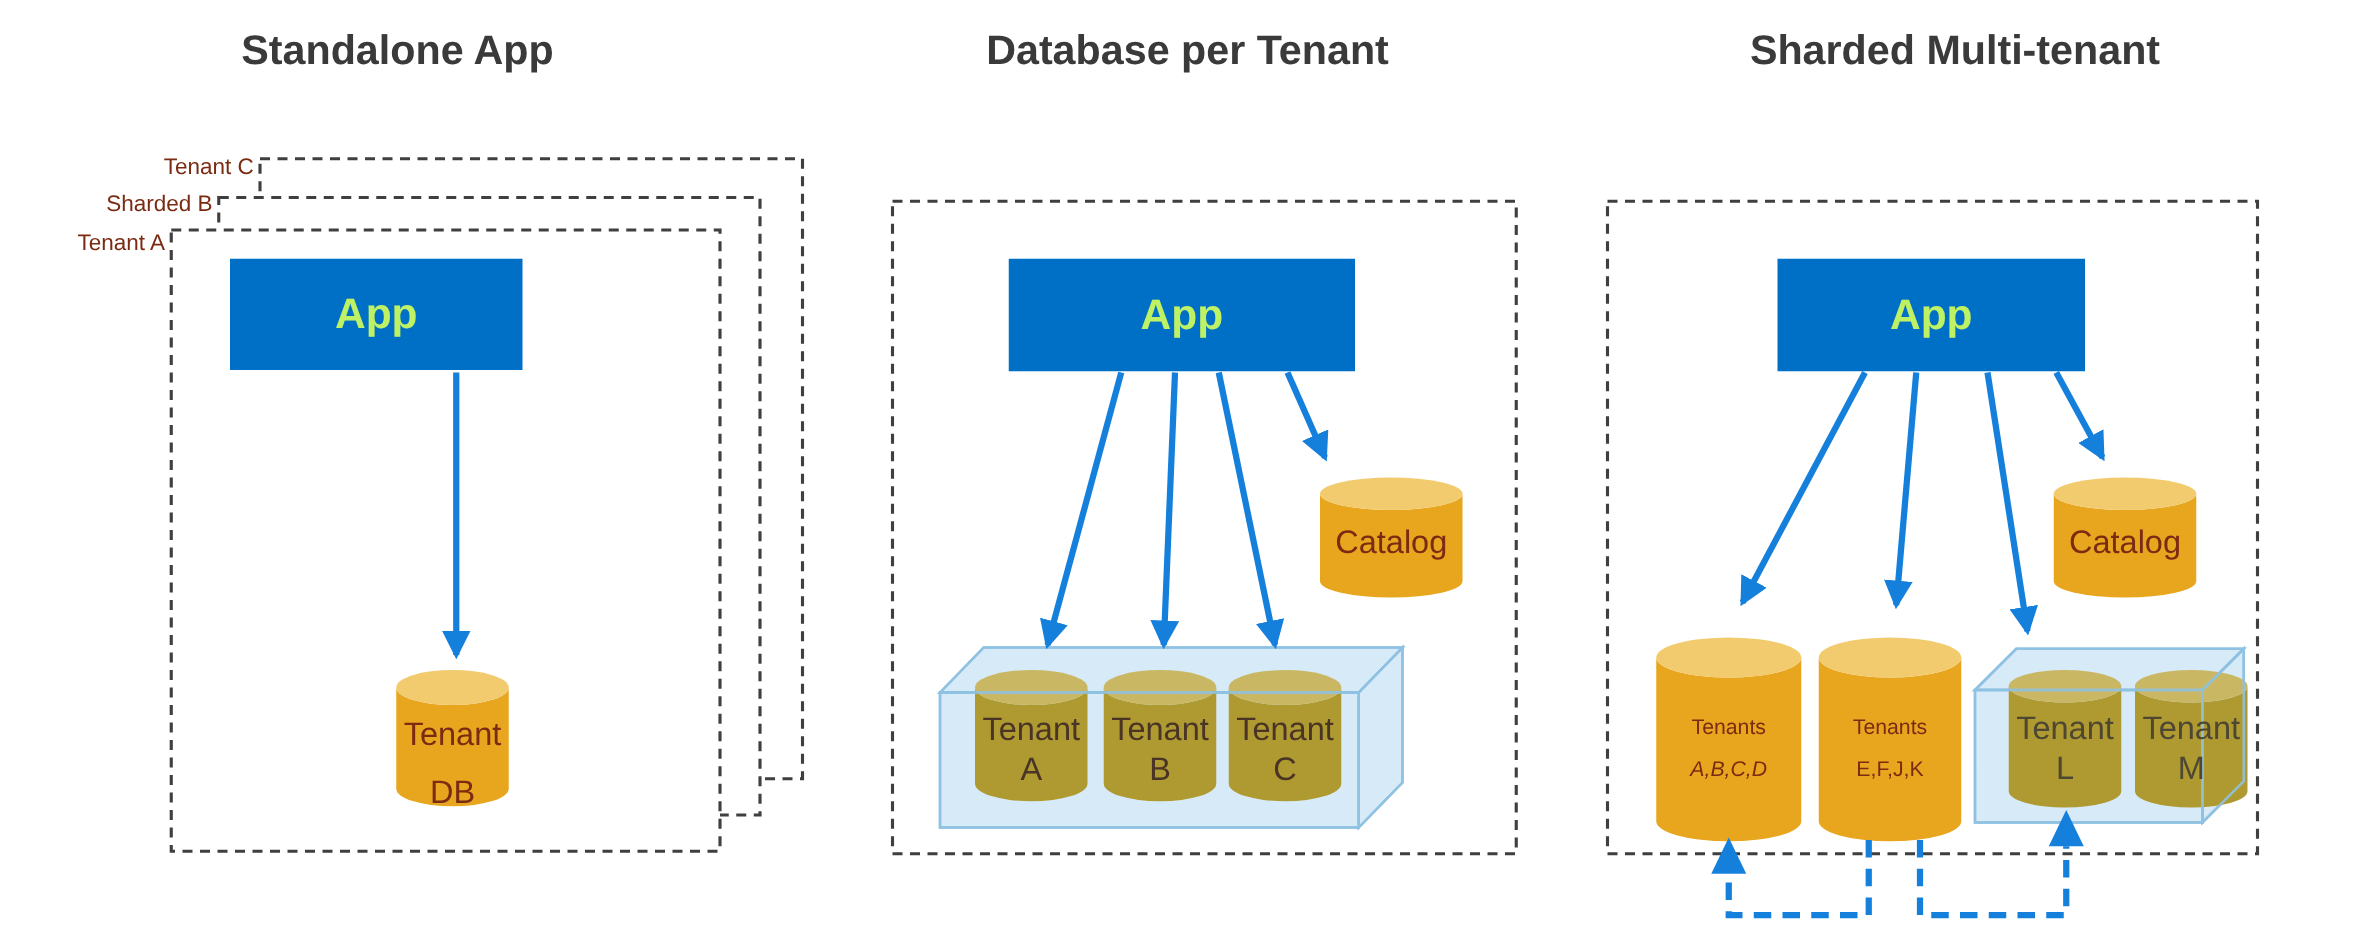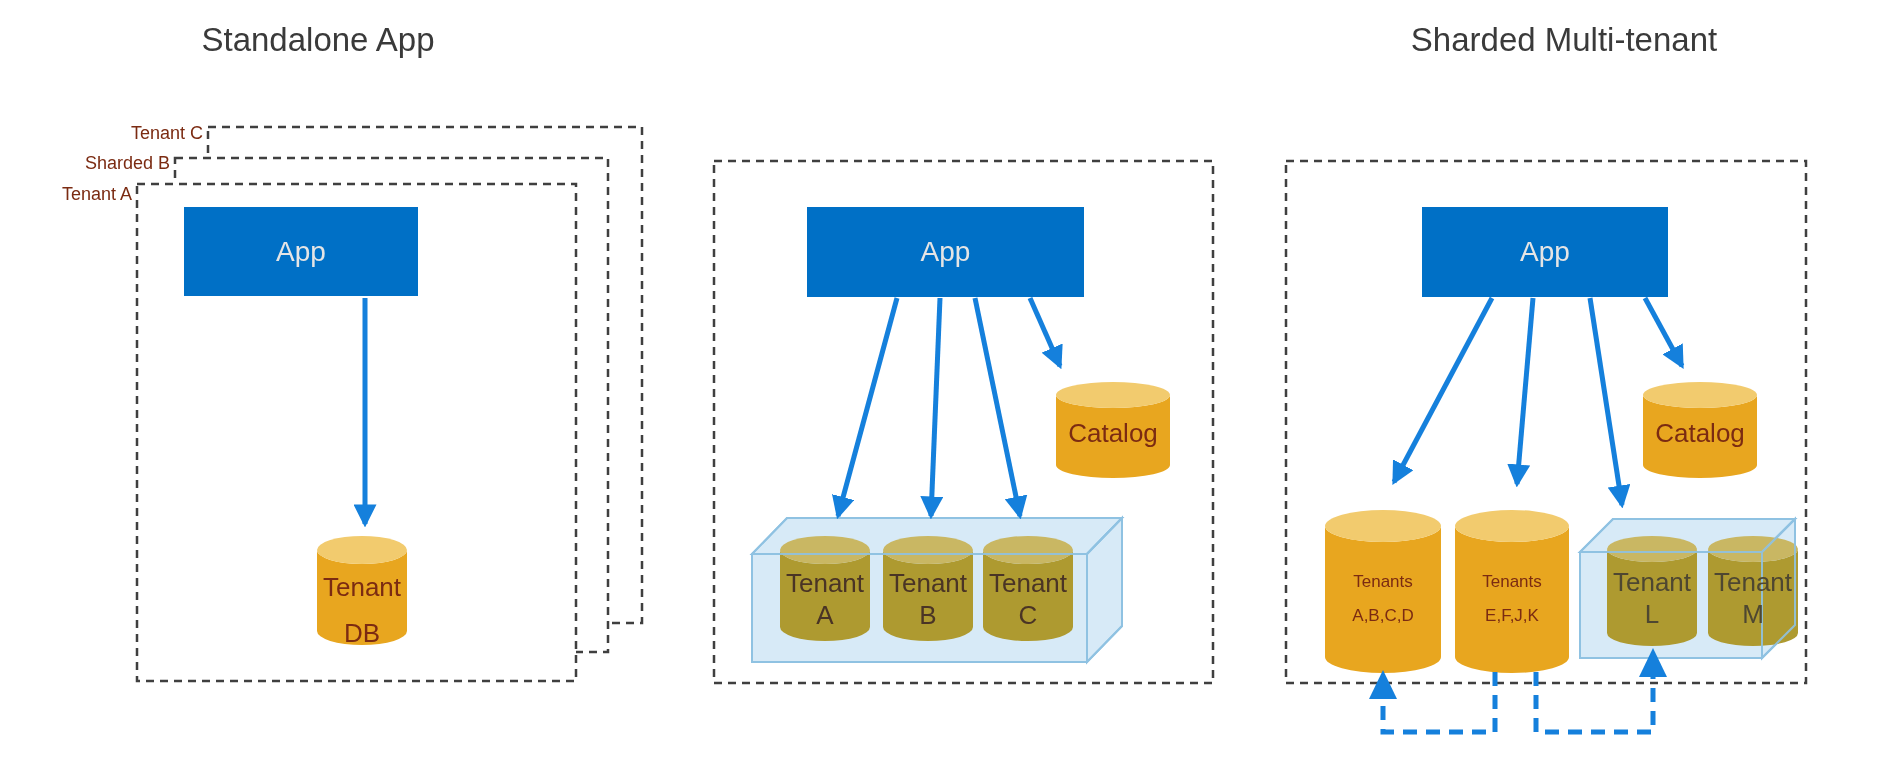--- a/index.html
+++ b/index.html
@@ -2,25 +2,25 @@
 <html style="--app-blue: #0070C6; --arrow-blue: #1580DC; --cyl-body: #E8A61F; --cyl-top: #F2CB6E; --olive-body: #AE9A30; --olive-top: #C9B763; --maroon: #7B2B12; --inbox-text: #4A3425; --lm-text: #4E4731; --box-fill: #D7EAF7; --box-stroke: #8FC2E2; --dash-stroke: #3F3F3F; --title-text: #3A3A3A;"><head>
 <meta charset="utf-8">
 <style>
   html,body{margin:0;padding:0;background:#ffffff;}
   #stage{
     position:relative;width:1888px;height:757px;background:#ffffff;
     font-family:"Liberation Sans","DejaVu Sans",sans-serif;overflow:hidden;
   }
   #diagram-svg{position:absolute;left:0;top:0;z-index:1;}
   .txt{position:absolute;z-index:2;white-space:nowrap;pointer-events:none;}
-  .title{font-size:33px;color:var(--title-text);text-align:center;transform:translateX(-50%);}
+  .title{font-size:33px;color:var(--title-text);text-align:center;transform:translateX(-50%);font-weight:bold;}
   .stack-label{font-size:18px;color:var(--maroon);text-align:right;width:160px;}
   .app-box{
-    position:absolute;z-index:2;background:var(--app-blue);color:#e5e5e5;
-    font-size:28px;display:flex;align-items:center;justify-content:center;
+    position:absolute;z-index:2;background:var(--app-blue);color:#bef264;
+    font-size:34px;display:flex;align-items:center;justify-content:center;font-weight:bold;
   }
   .cyl-label{font-size:26px;color:var(--maroon);transform:translateX(-50%);}
   .cyl-label.big{font-size:17px;}
   .cyl-label.inbox2{color:var(--inbox-text);}
   .cyl-label.inbox3{color:var(--lm-text);}
 </style>
 </head>
 <body>
 
 <div id="stage">
@@ -124,20 +124,21 @@
       <polyline points="1495,672 1495,732 1383,732 1383,699"></polyline>
       <polyline points="1536,672 1536,732 1653,732 1653,677"></polyline>
     </g>
     <g style="fill:var(--arrow-blue);">
       <polygon points="1383,670 1369,699 1397,699"></polygon>
       <polygon points="1653,648 1639,677 1667,677"></polygon>
     </g>
   </svg>
 
   <div class="txt title" style="left:318px;top:21px;">Standalone App</div>
+  <div class="txt title" style="left:950px;top:21px;">Database per Tenant</div>
   <div class="txt title" style="left:1540px;top:21px;margin-left:24px;">Sharded Multi-tenant</div>
 
   <div class="txt stack-label" style="left:43px;top:123px;">Tenant C</div>
   <div class="txt stack-label" style="left:10px;top:153px;">Sharded B</div>
   <div class="txt stack-label" style="left:-28px;top:184px;">Tenant A</div>
 
   <div class="app-box" style="left:184px;top:207px;width:234px;height:89px;">App</div>
   <div class="app-box" style="left:807px;top:207px;width:277px;height:90px;">App</div>
   <div class="app-box" style="left:1422px;top:207px;width:246px;height:90px;">App</div>
 
@@ -149,21 +150,21 @@
   <div class="txt cyl-label inbox2" style="left:825px;top:568px;">Tenant</div>
   <div class="txt cyl-label inbox2" style="left:825px;top:600px;">A</div>
   <div class="txt cyl-label inbox2" style="left:928px;top:568px;">Tenant</div>
   <div class="txt cyl-label inbox2" style="left:928px;top:600px;">B</div>
   <div class="txt cyl-label inbox2" style="left:1028px;top:568px;">Tenant</div>
   <div class="txt cyl-label inbox2" style="left:1028px;top:600px;">C</div>
 
   <div class="txt cyl-label" style="left:1700px;top:418px;">Catalog</div>
 
   <div class="txt cyl-label big" style="left:1383px;top:572px;">Tenants</div>
-  <div class="txt cyl-label big" style="left:1383px;top:606px;">A,B,C,D</div>
+  <div class="txt cyl-label big" style="left:1383px;top:606px;font-style:italic;">A,B,C,D</div>
   <div class="txt cyl-label big" style="left:1512px;top:572px;">Tenants</div>
   <div class="txt cyl-label big" style="left:1512px;top:606px;">E,F,J,K</div>
 
   <div class="txt cyl-label inbox3" style="left:1652px;top:567px;">Tenant</div>
   <div class="txt cyl-label inbox3" style="left:1652px;top:599px;">L</div>
   <div class="txt cyl-label inbox3" style="left:1753px;top:567px;">Tenant</div>
   <div class="txt cyl-label inbox3" style="left:1753px;top:599px;">M</div>
 
 </div>
 

